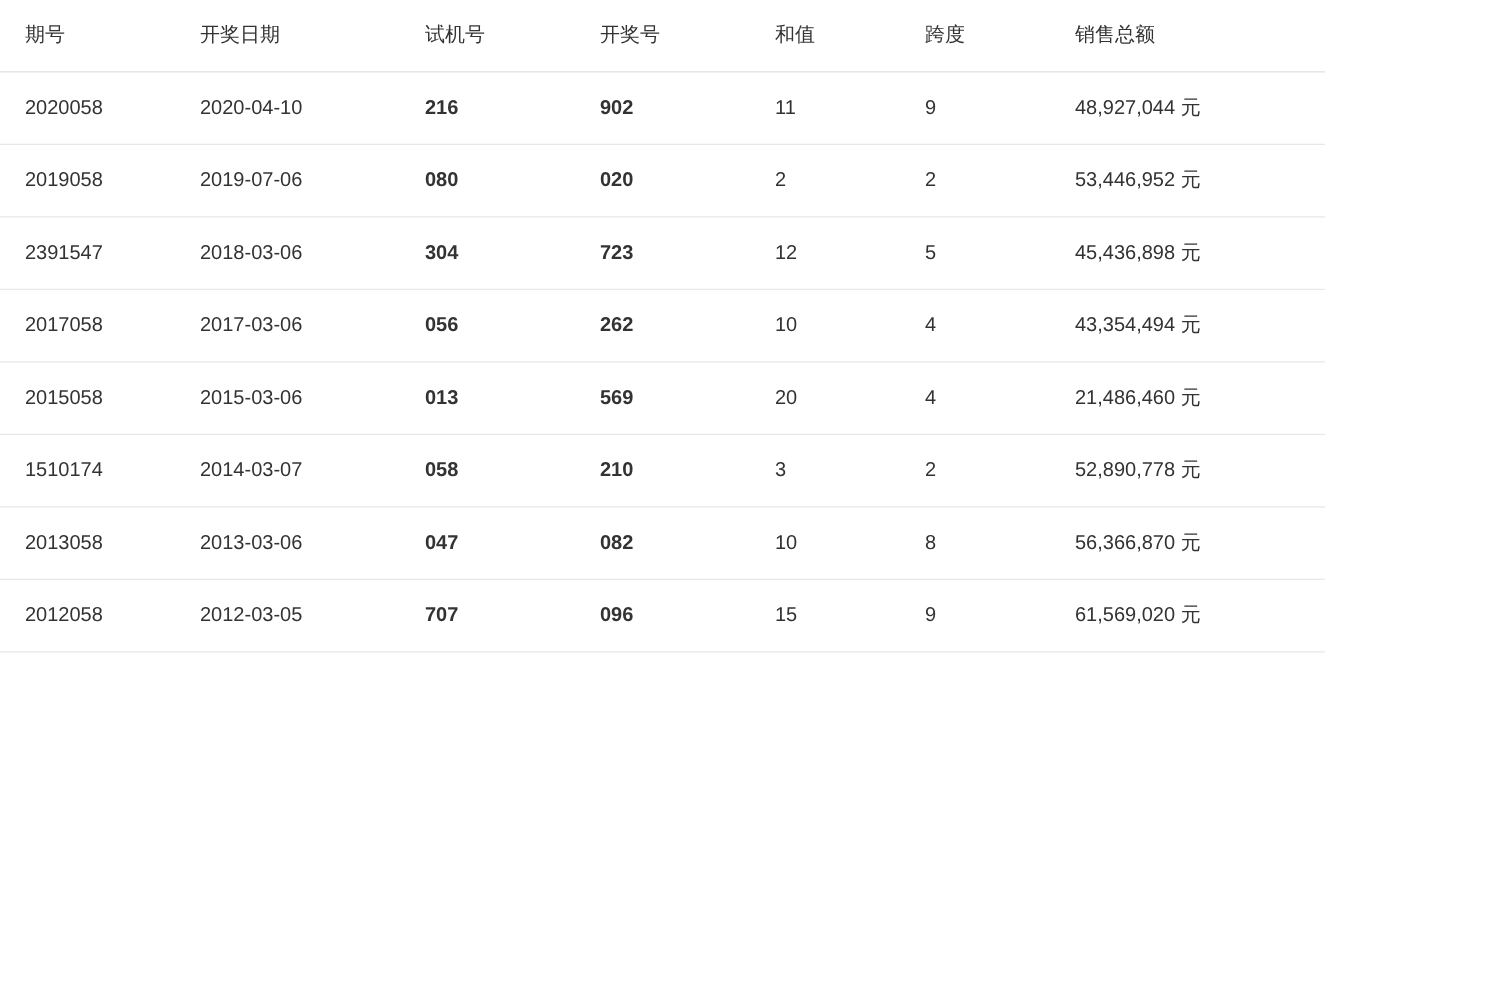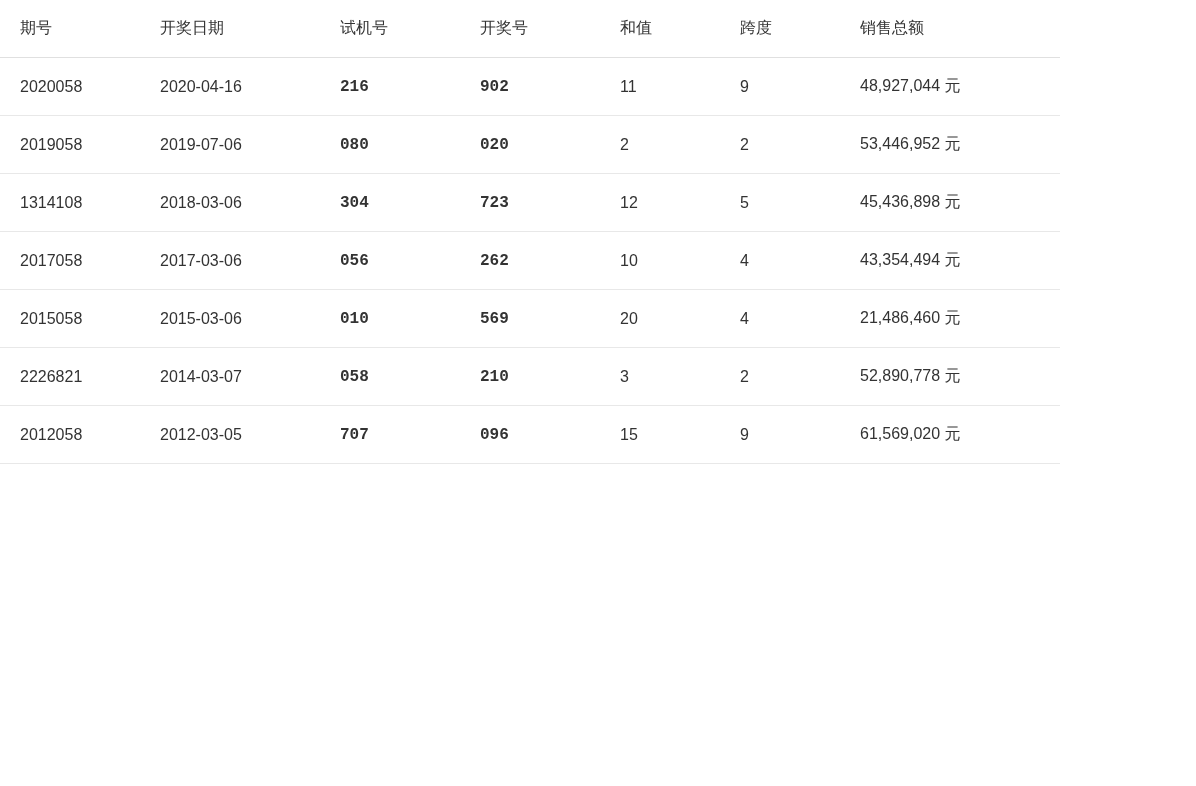--- a/index.html
+++ b/index.html
@@ -50,21 +50,20 @@
 
     td {
       padding: 18px 20px;
       border-bottom: 1px solid #e8e8e8;
       font-size: 16px;
       color: #333;
     }
 
     td.bold {
       font-weight: bold;
-      font-family: Liberation Mono, monospace;
     }
 
     tbody tr:last-child td {
       border-bottom: 1px solid #e8e8e8;
     }
   </style>
 </head>
 <body>
 
 <div class="table-container">
@@ -85,71 +84,80 @@
         <th>试机号</th>
         <th>开奖号</th>
         <th>和值</th>
         <th>跨度</th>
         <th>销售总额</th>
       </tr>
     </thead>
     <tbody id="table-body">
     <tr>
           <td>2020058</td>
-          <td>2020-04-16</td>
+          <td>2020-04-10</td>
           <td class="bold">216</td>
           <td class="bold">902</td>
           <td>11</td>
           <td>9</td>
           <td>48,927,044 元</td>
         </tr>
         <tr>
           <td>2019058</td>
           <td>2019-07-06</td>
           <td class="bold">080</td>
           <td class="bold">020</td>
           <td>2</td>
           <td>2</td>
           <td>53,446,952 元</td>
         </tr>
         <tr>
-          <td>1314108</td>
+          <td>2391547</td>
           <td>2018-03-06</td>
           <td class="bold">304</td>
           <td class="bold">723</td>
           <td>12</td>
           <td>5</td>
           <td>45,436,898 元</td>
         </tr>
         <tr>
           <td>2017058</td>
           <td>2017-03-06</td>
           <td class="bold">056</td>
           <td class="bold">262</td>
           <td>10</td>
           <td>4</td>
           <td>43,354,494 元</td>
         </tr>
         <tr>
           <td>2015058</td>
           <td>2015-03-06</td>
-          <td class="bold">010</td>
+          <td class="bold">013</td>
           <td class="bold">569</td>
           <td>20</td>
           <td>4</td>
           <td>21,486,460 元</td>
         </tr>
         <tr>
-          <td>2226821</td>
+          <td>1510174</td>
           <td>2014-03-07</td>
           <td class="bold">058</td>
           <td class="bold">210</td>
           <td>3</td>
           <td>2</td>
           <td>52,890,778 元</td>
+        </tr>
+        <tr>
+          <td>2013058</td>
+          <td>2013-03-06</td>
+          <td class="bold">047</td>
+          <td class="bold">082</td>
+          <td>10</td>
+          <td>8</td>
+          <td>56,366,870 元</td>
         </tr>
         <tr>
           <td>2012058</td>
           <td>2012-03-05</td>
           <td class="bold">707</td>
           <td class="bold">096</td>
           <td>15</td>
           <td>9</td>
           <td>61,569,020 元</td>
         </tr>

